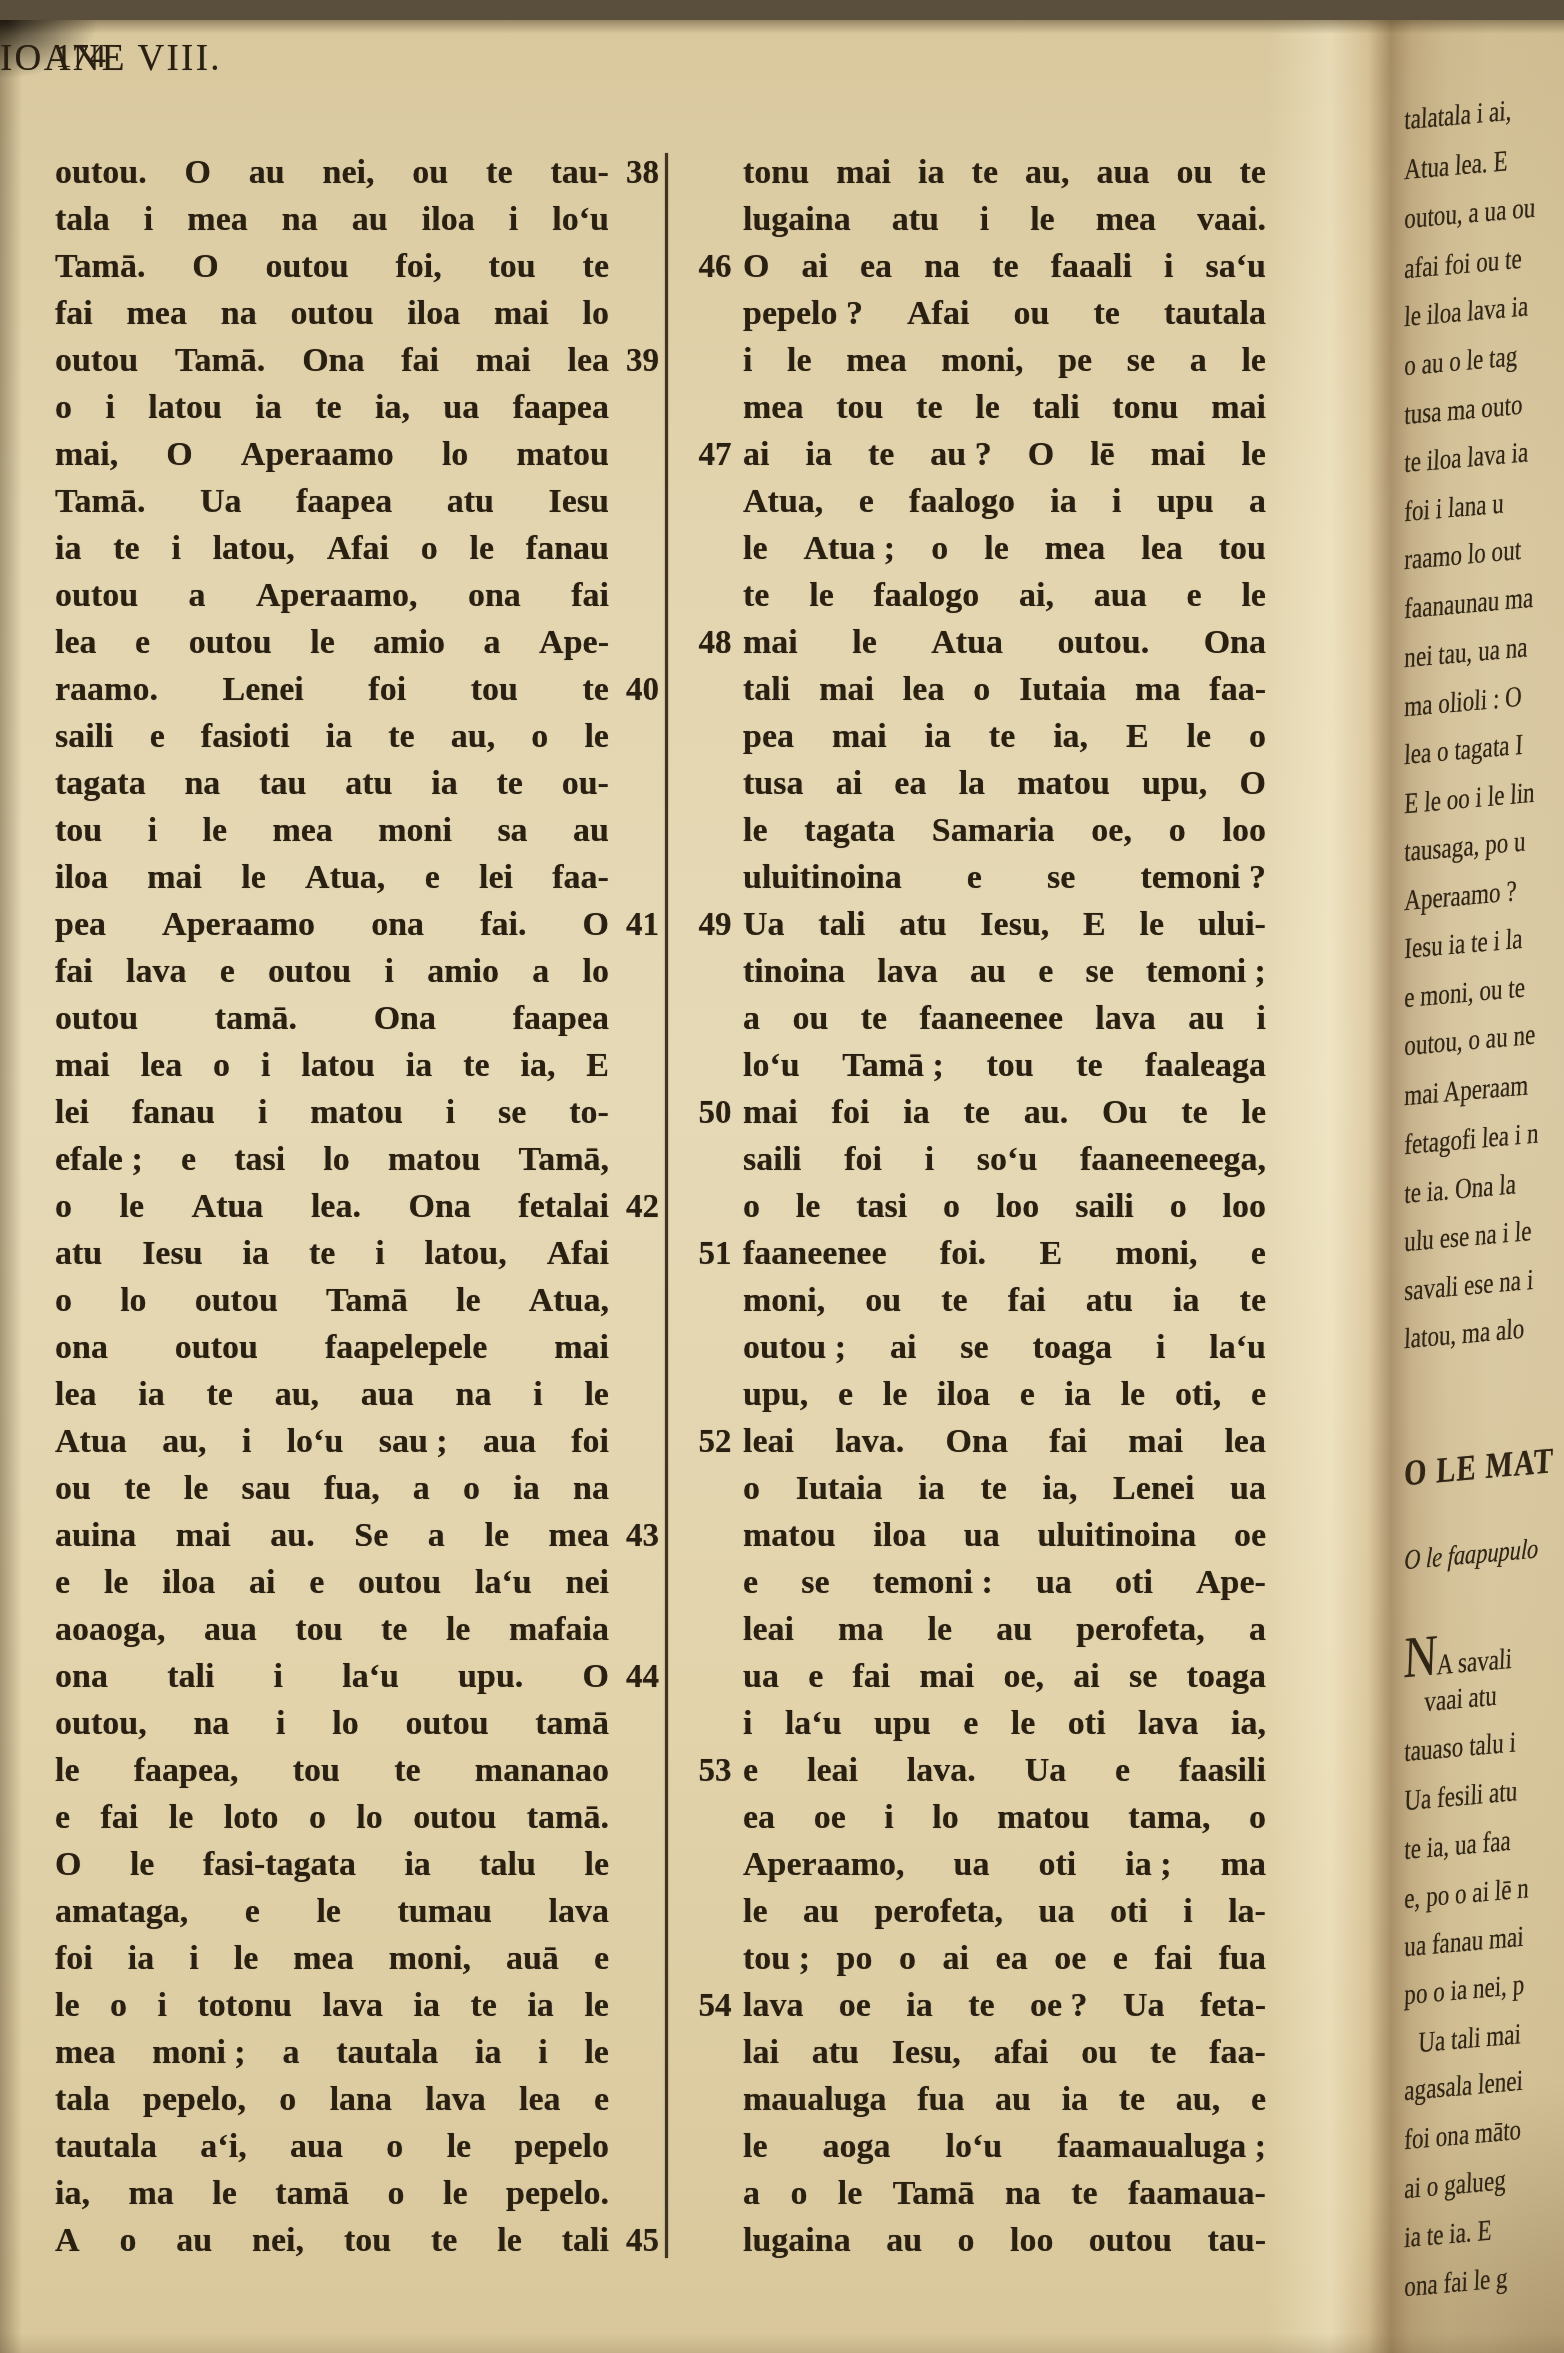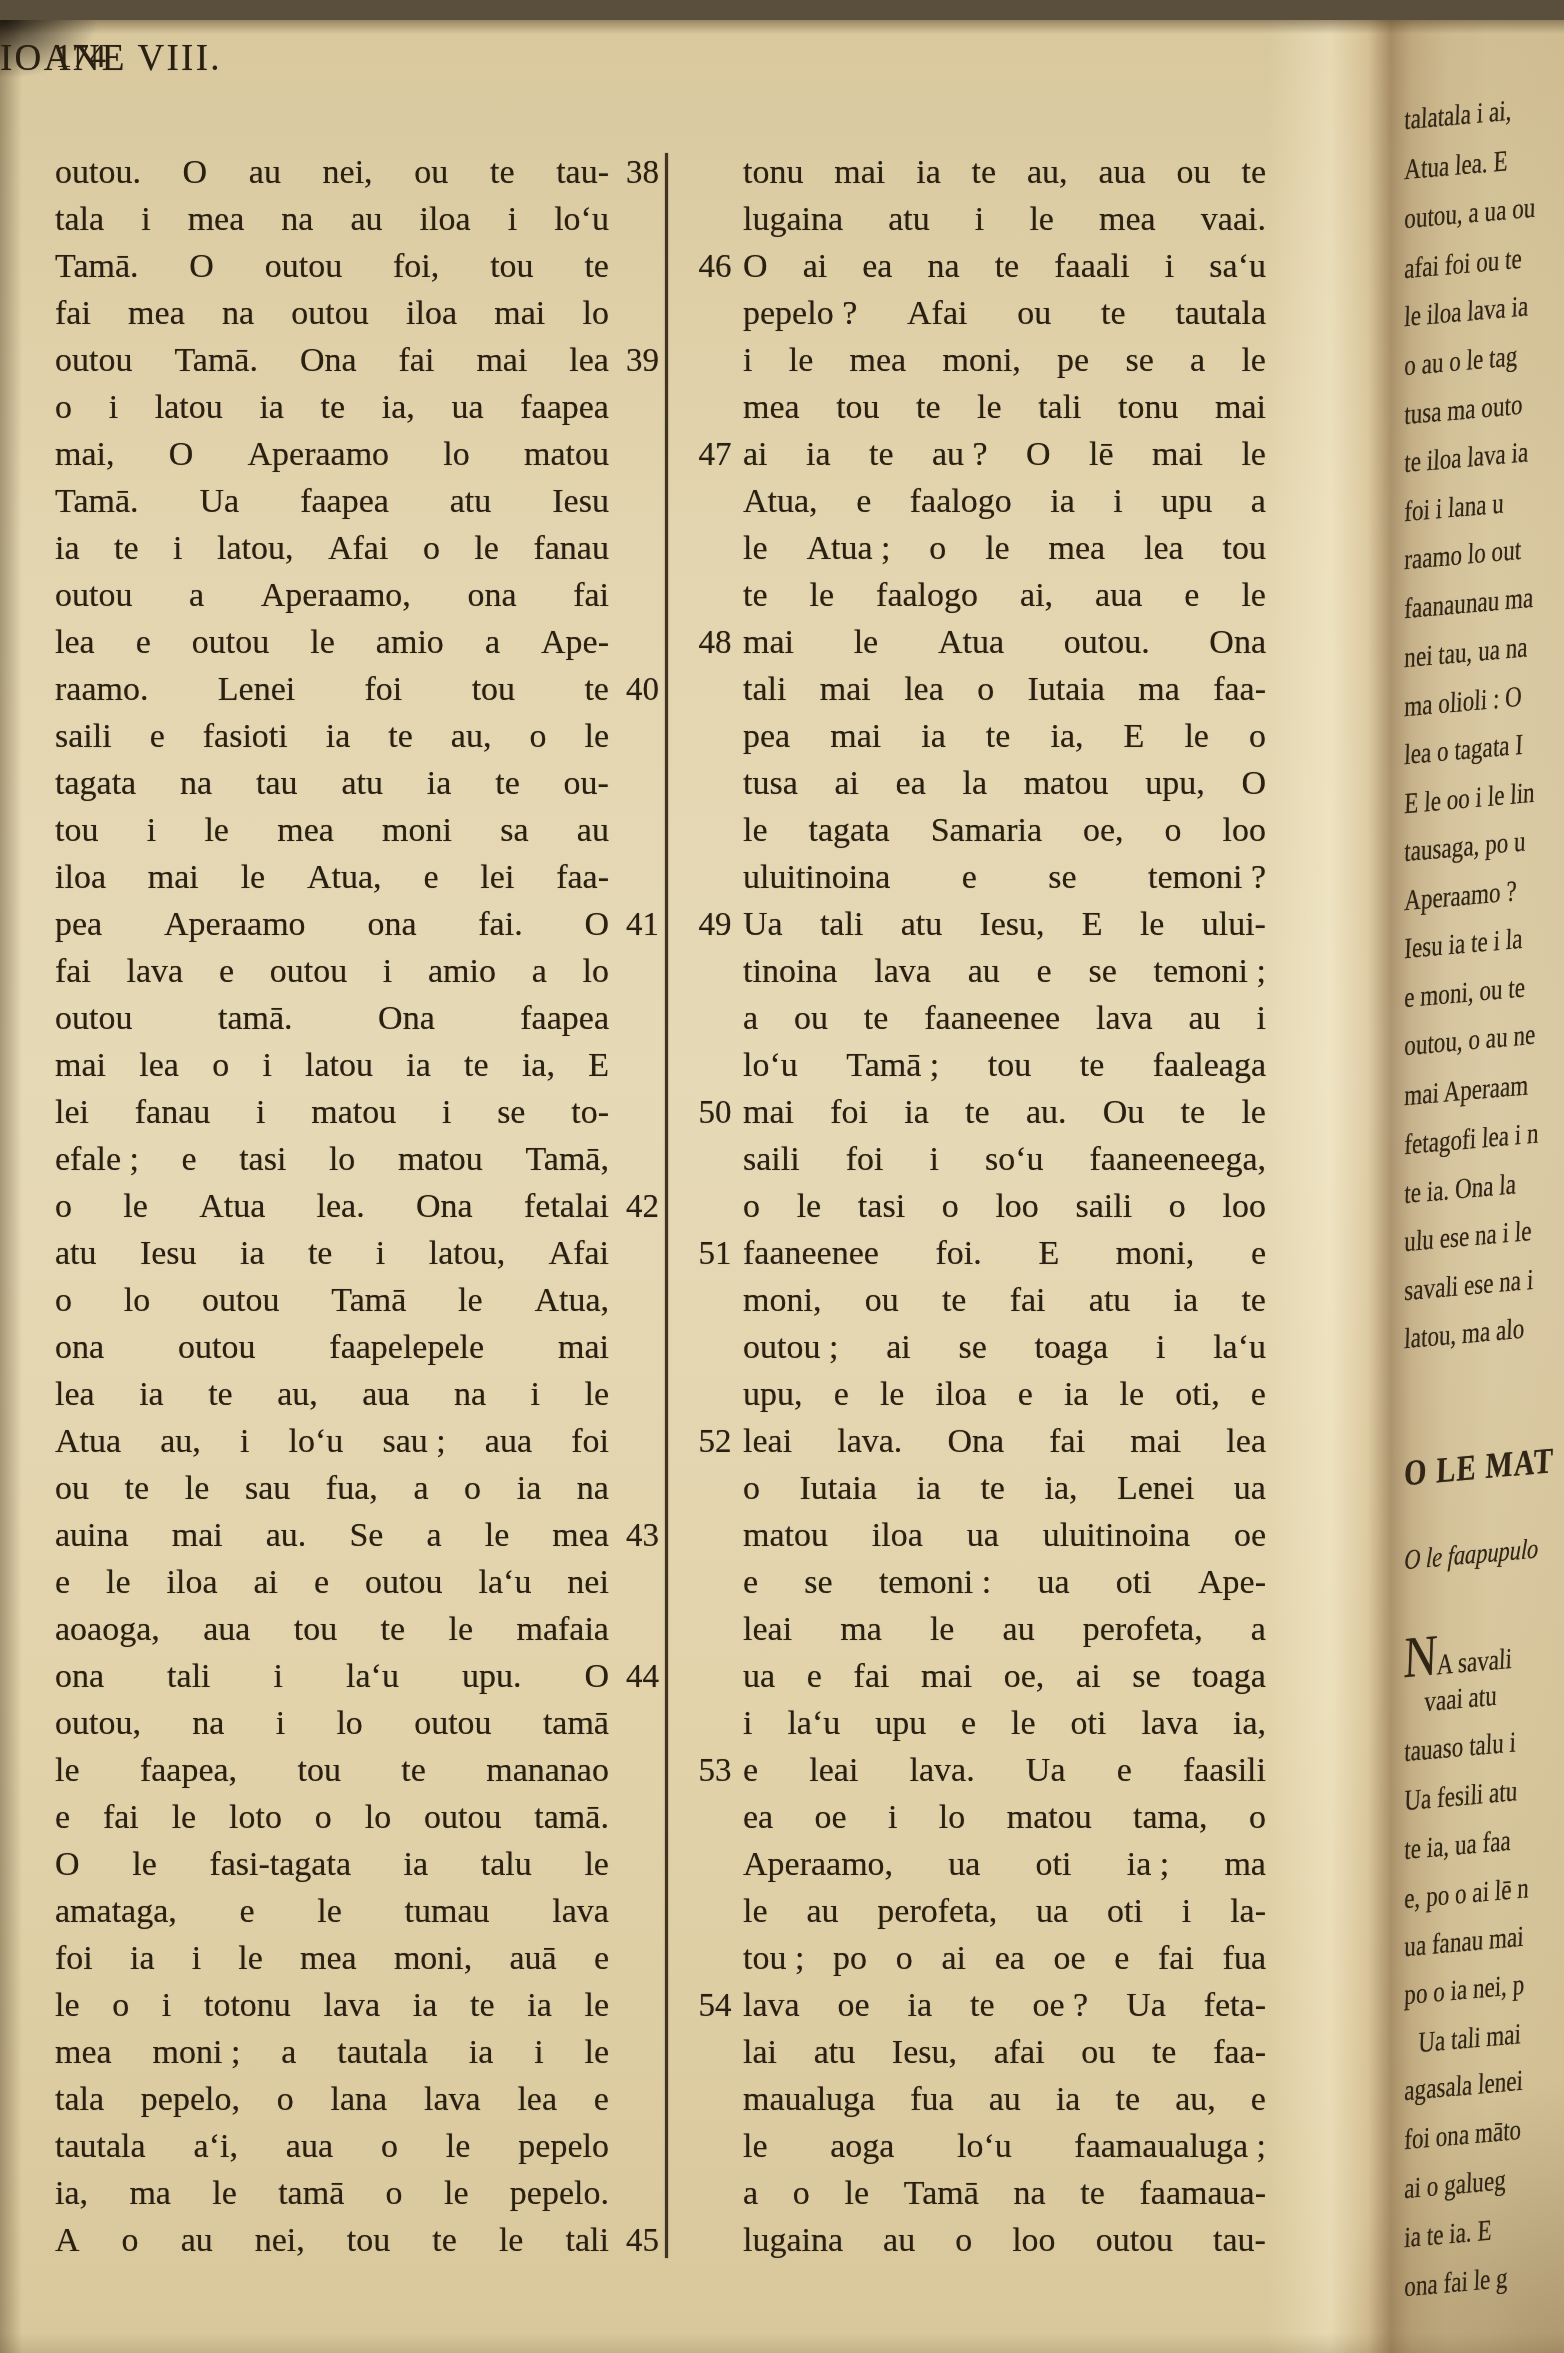--- a/index.html
+++ b/index.html
@@ -16,21 +16,21 @@
       linear-gradient(0deg, rgba(105,82,48,.38) 0px, rgba(105,82,48,0) 41px),
       radial-gradient(329px 407px at 1565px 2354px, rgba(90,65,35,.32), rgba(90,65,35,0) 72%),
       linear-gradient(90deg, rgba(0,0,0,0) 1268px, rgba(255,248,220,.35) 1330px, rgba(196,160,110,.22) 1368px, rgba(116,82,44,.5) 1391px, rgba(140,105,62,.33) 1412px, rgba(170,140,95,.16) 1448px, rgba(0,0,0,0) 1487px),
       linear-gradient(90deg, rgba(176,150,104,0) 1408px, rgba(176,150,104,.2) 1471px, rgba(176,150,104,.24) 1565px),
       linear-gradient(180deg, #d9c89e 0%, #e3d5af 22%, #e6d9b6 45%, #e2d3ab 72%, #d9c79b 100%);
     margin-top: 20px;
   }
   .folio{position:absolute;left:55px;top:17px;font-size:34px;}
   .rhead{position:absolute;left:0;top:15.6px;width:1390px;font-size:37px;letter-spacing:2.3px;}
   .divider{position:absolute;left:665px;top:133px;width:3.1px;height:2105px;background:#3f3322;box-shadow:0 0 1.6px rgba(63,51,34,.6);}
-  .textcol{position:absolute;top:133px;}
+  .textcol{position:absolute;top:133px;font-weight:bold;}
   #col-left{left:55px;width:604px;}
   #col-right{left:687px;width:579px;}
   .line{display:flex;align-items:baseline;height:47px;}
   .words{flex:1;display:flex;justify-content:space-between;font-size:34px;}
   .words span{white-space:nowrap;}
   .verse{font-size:33px;}
   #col-left .verse{width:50px;text-align:right;}
   #col-right .verse{width:56px;text-align:center;}
   #col-facing{position:absolute;left:1405px;top:0;width:329px;height:2354px;color:#32271635;}
   .fline{

